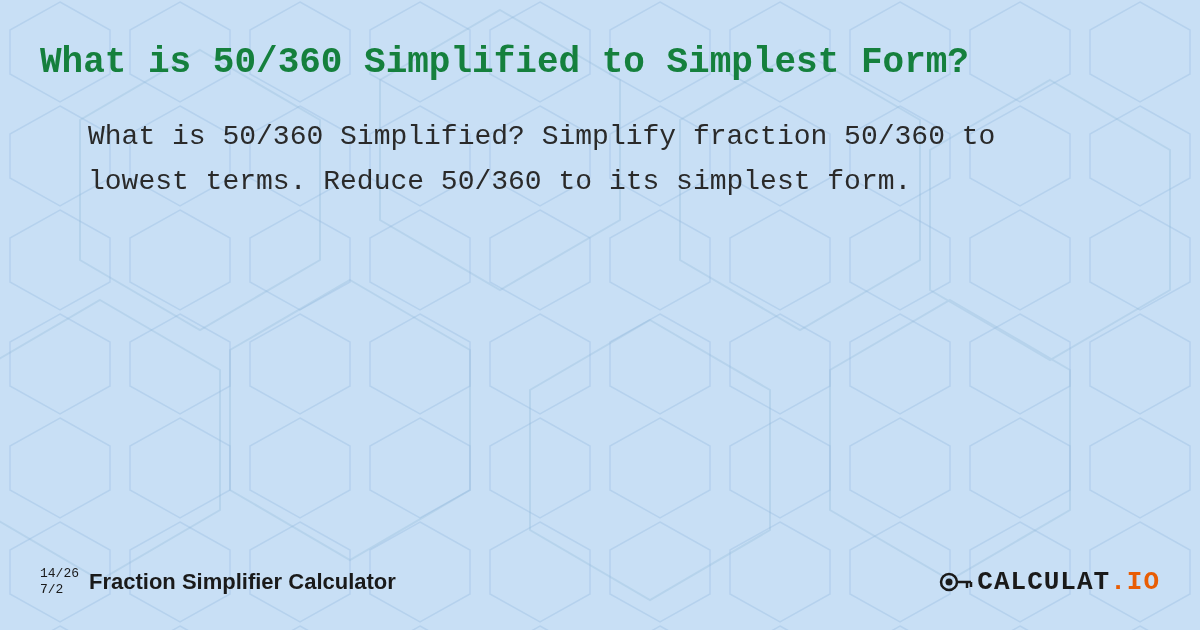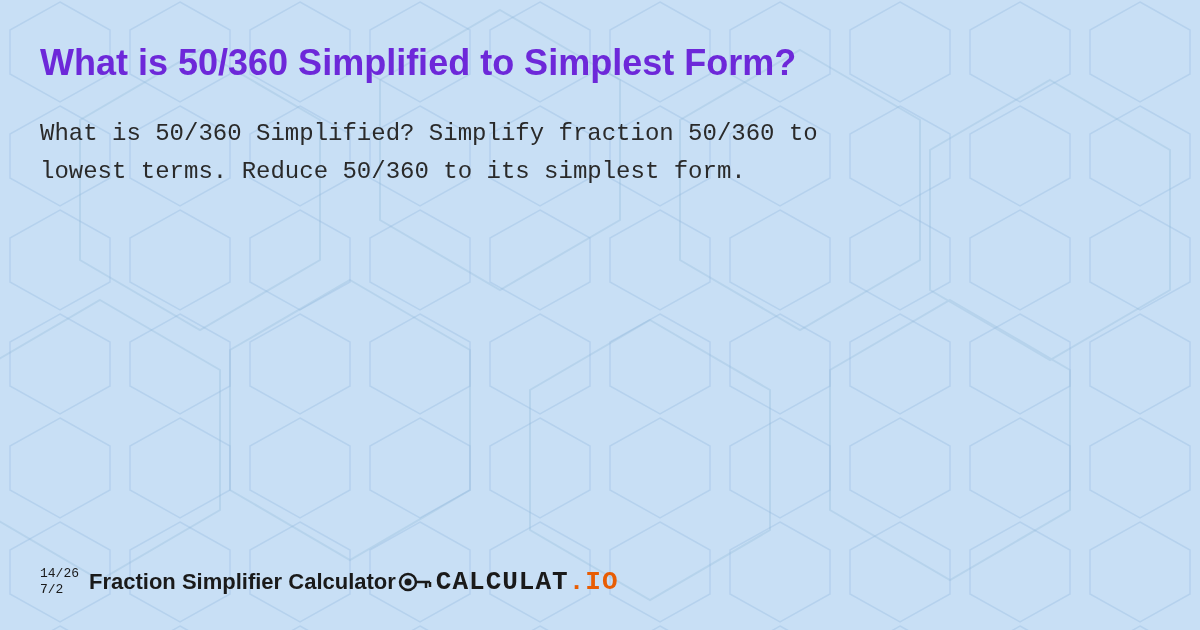--- a/index.html
+++ b/index.html
@@ -34,48 +34,50 @@
       display: flex;
       flex-direction: column;
       justify-content: space-between;
     }
 
     .main-section {
       flex: 1;
     }
 
     h1 {
-      font-family: Liberation Sans, sans-serif;
+      font-family: Liberation Mono, monospace;
       font-size: 36px;
       font-weight: bold;
-      color: #6d28d9;
+      color: #15803d;
       margin-bottom: 28px;
       line-height: 1.3;
     }
 
     .description {
       font-family: 'Courier New', Courier, monospace;
-      font-size: 24px;
+      font-size: 28px;
       color: #2a2a2a;
       line-height: 1.6;
       margin-bottom: 40px;
+      margin-left: 48px;
     }
 
     .result-heading {
       font-family: 'Courier New', Courier, monospace;
       font-size: 32px;
       font-weight: bold;
       color: #1a6ebf;
       line-height: 1.4;
       margin-top: 20px;
     }
 
     .footer {
       display: flex;
       align-items: center;
+      justify-content: space-between;
       padding-top: 10px;
     }
 
     .footer-left {
       display: flex;
       align-items: center;
       gap: 10px;
     }
 
     .fraction-stack {

